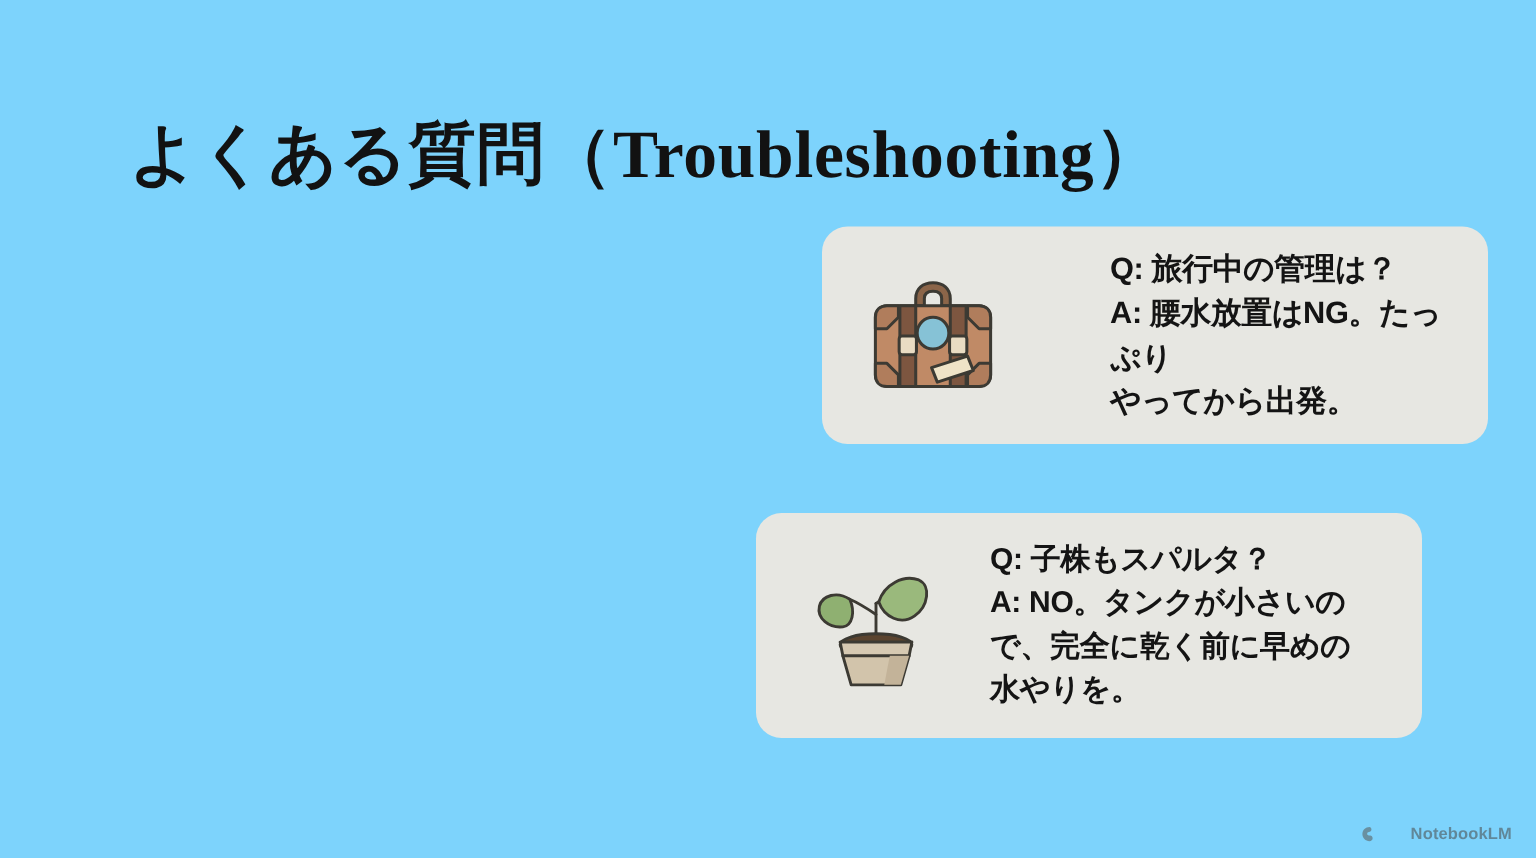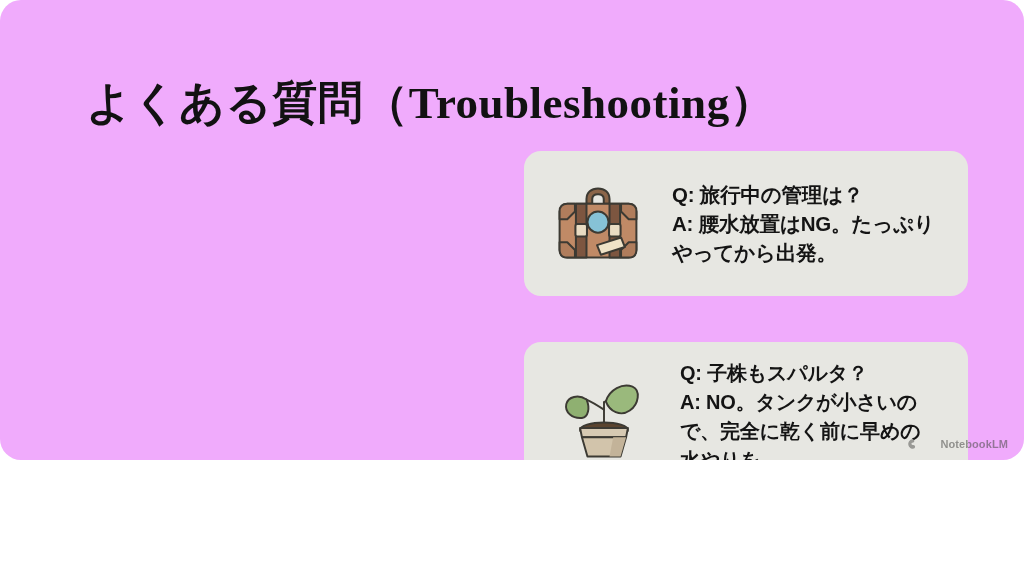--- a/index.html
+++ b/index.html
@@ -8,25 +8,24 @@
     padding: 0;
     background: #ffffff;
   }
   body {
     font-family: "Liberation Sans", "DejaVu Sans", sans-serif;
   }
 
   .slide {
     position: relative;
     width: 1024px;
-    height: 460px;
-    background: #f0abfc;
+    height: 572px;
+    background: #7dd3fc;
     overflow: hidden;
     box-sizing: border-box;
-    border-radius: 21px;
   }
 
   
   .slide-title {
     position: absolute;
     left: 86px;
     top: 48px;
     font-family: "Liberation Serif", "DejaVu Serif", serif;
     font-size: 45px;
     font-weight: 700;
@@ -39,22 +38,22 @@
   
   .card {
     position: absolute;
     background: #e7e7e2;
     border-radius: 17px;
     display: flex;
     align-items: center;
     box-sizing: border-box;
   }
   .card-1 { left: 56px;  top: 151px; width: 446px; height: 145px; padding: 0 14px 0 22px; }
-  .card-2 { left: 524px; top: 151px; width: 444px; height: 145px; padding: 0 14px 0 18px; }
-  .card-3 { left: 524px; top: 342px; width: 444px; height: 150px; padding: 0 14px 0 28px; }
+  .card-2 { left: 548px; top: 151px; width: 444px; height: 145px; padding: 0 14px 0 18px; gap: 44px; }
+  .card-3 { left: 504px; top: 342px; width: 444px; height: 150px; padding: 0 14px 0 28px; }
 
   .card-icon {
     flex: 0 0 auto;
     width: 112px;
     height: 112px;
     position: relative;
     display: flex;
     align-items: center;
     justify-content: center;
   }

